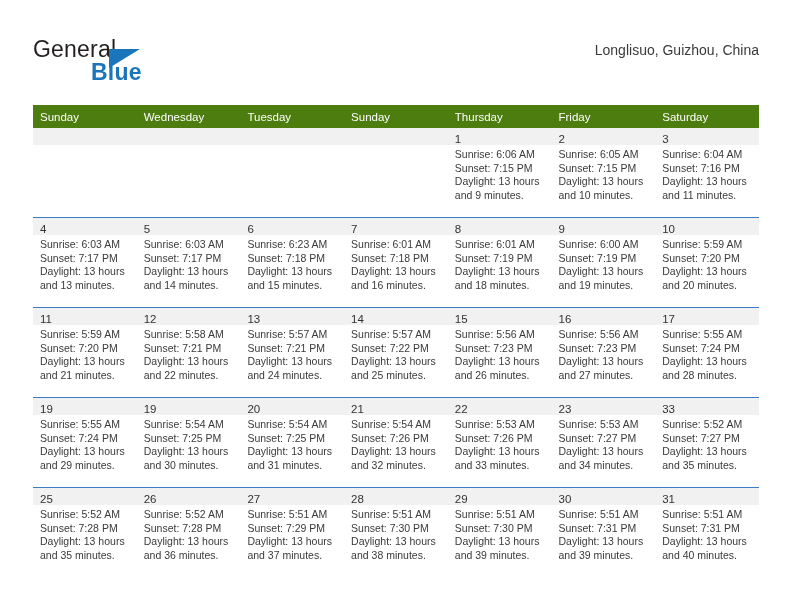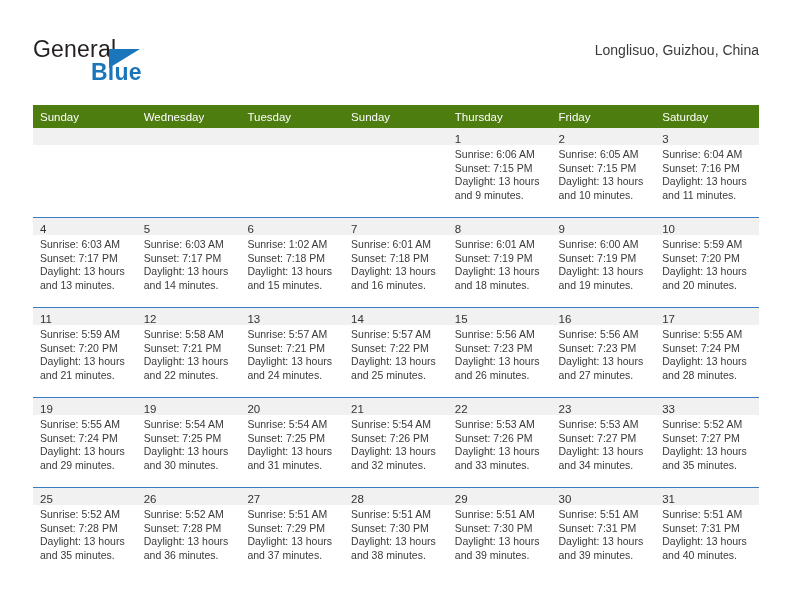--- a/index.html
+++ b/index.html
@@ -227,21 +227,21 @@
             <div class="cell-body">
               <div class="cell-line">Sunrise: 6:03 AM</div>
               <div class="cell-line">Sunset: 7:17 PM</div>
               <div class="cell-line">Daylight: 13 hours</div>
               <div class="cell-line">and 14 minutes.</div>
             </div>
           </td>
           <td>
             <div class="daynum-bar"><span class="daynum">6</span></div>
             <div class="cell-body">
-              <div class="cell-line">Sunrise: 1:02 AM</div>
+              <div class="cell-line">Sunrise: 6:23 AM</div>
               <div class="cell-line">Sunset: 7:18 PM</div>
               <div class="cell-line">Daylight: 13 hours</div>
               <div class="cell-line">and 15 minutes.</div>
             </div>
           </td>
           <td>
             <div class="daynum-bar"><span class="daynum">7</span></div>
             <div class="cell-body">
               <div class="cell-line">Sunrise: 6:01 AM</div>
               <div class="cell-line">Sunset: 7:18 PM</div>

